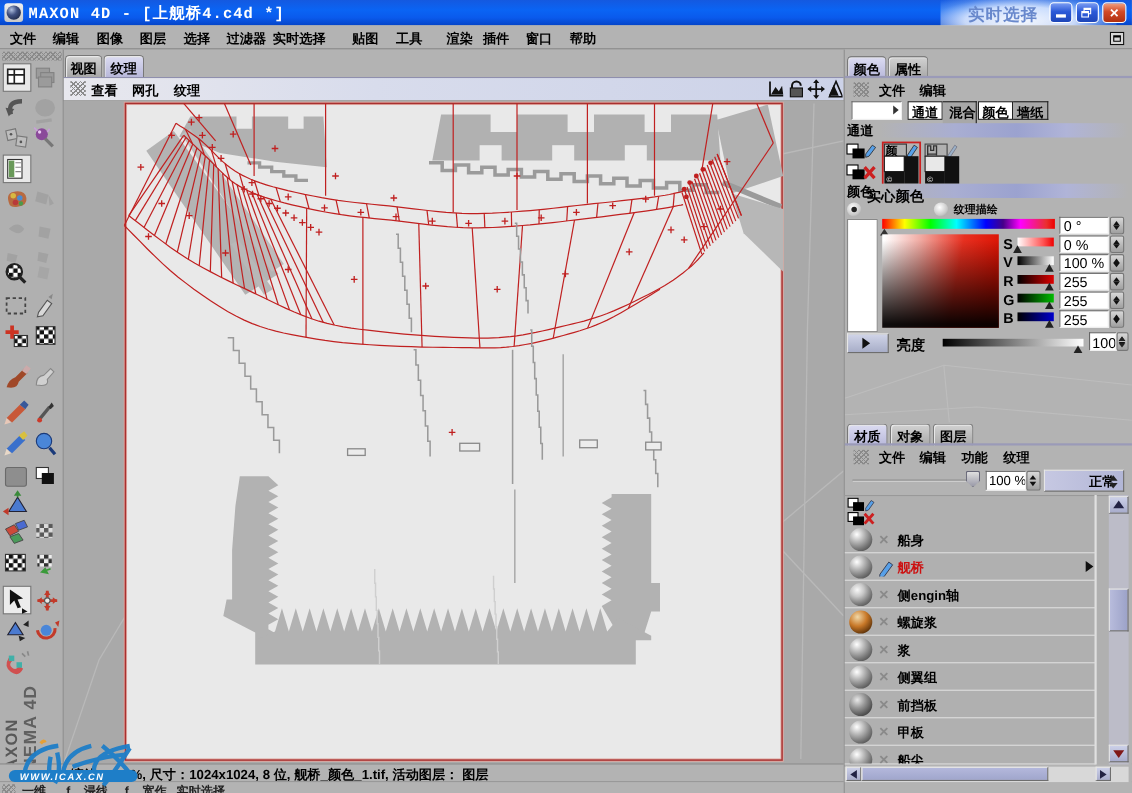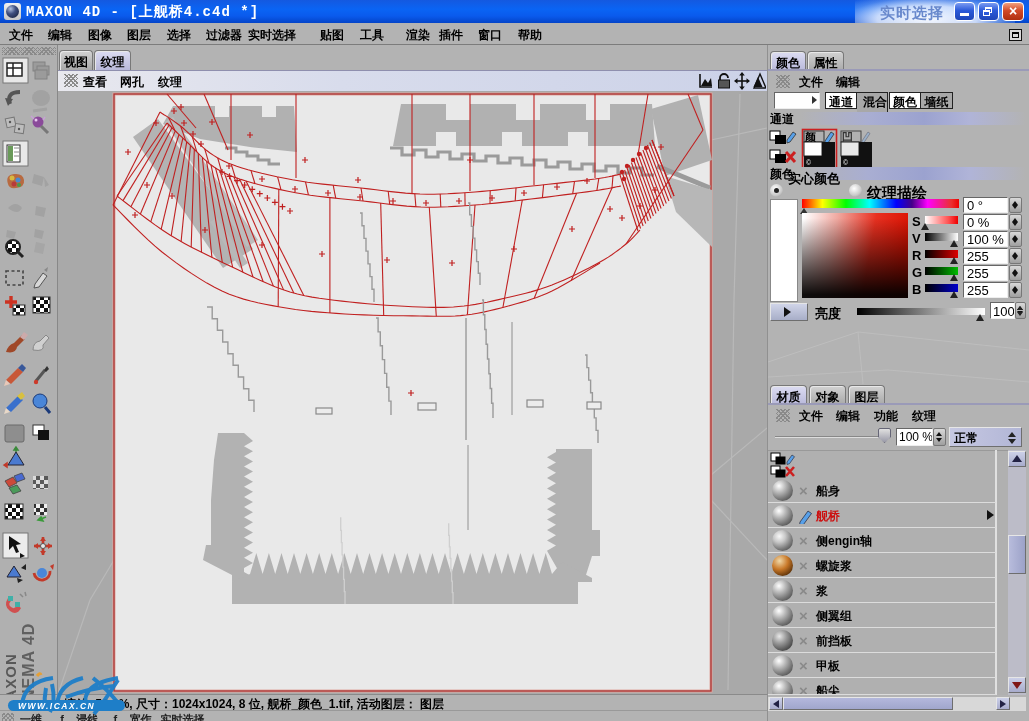--- a/index.html
+++ b/index.html
@@ -403,21 +403,21 @@
 <rect x="90" y="14" width="13" height="25" fill="#111"></rect>
 <rect x="72" y="28" width="18" height="11" fill="#111"></rect>
 <text x="74" y="37" font-size="7" fill="#fff">©</text>
 </svg>
 <div class="cjk abs" style="left:770px;top:166px">颜色</div>
 <div class="abs" style="left:800px;top:167px;width:226px;height:13px;background:linear-gradient(90deg,#b3b3b3,#a9aed2 30%,#9ba2cf 55%,#b0b4d8 75%,#b3b3b3)"></div>
 <div class="abs" style="left:770px;top:184px;width:13px;height:13px;border-radius:50%;background:radial-gradient(circle at 40% 35%,#fff,#c8c8c8 60%,#888)"></div>
 <div class="abs" style="left:774px;top:188px;width:5px;height:5px;border-radius:50%;background:#222"></div>
 <div class="cjk abs" style="left:788px;top:170px;font-size:13px">实心颜色</div>
 <div class="abs" style="left:849px;top:184px;width:13px;height:13px;border-radius:50%;background:radial-gradient(circle at 40% 35%,#fff,#c8c8c8 60%,#888)"></div>
-<div class="cjk abs" style="left:867px;top:184px;font-size:15px">纹理描绘</div>
+<div class="cjk abs" style="left:867px;top:184px;font-size:10px">纹理描绘</div>
 
 <div class="abs" style="left:770px;top:199px;width:28px;height:103px;background:#fff;border:1px solid #888"></div>
 <div class="abs" style="left:802px;top:199px;width:157px;height:9px;background:linear-gradient(90deg,#f00,#ff0 13%,#0f0 28%,#0ff 43%,#00f 60%,#408 ,#f0f 80%,#f00b 95%,#e00)"></div>
 <div class="abs" style="left:800px;top:208px;width:0;height:0;border-bottom:6px solid #333;border-left:4px solid transparent;border-right:4px solid transparent"></div>
 <div class="abs" style="left:802px;top:213px;width:106px;height:85px;background:linear-gradient(rgba(0,0,0,0) 6%,rgba(0,0,0,.94) 96%),linear-gradient(100deg,#fff 2%,#f0a8a0 30%,#e83020 62%,#dc1404 90%)"></div>
 <div class="field abs" style="left:963px;top:197px;width:45px;height:16px;padding-left:3px">0 °</div>
 <div class="spin abs" style="left:1009px;top:197px;width:13px;height:16px"></div>
 <div class="abs" style="left:912px;top:214px;font-size:13px;font-weight:bold">S</div>
 <div class="abs" style="left:925px;top:216px;width:33px;height:8px;background:linear-gradient(90deg,#fff,#f55 70%,#e00)"></div>
 <div class="abs" style="left:921px;top:223px;width:0;height:0;border-bottom:7px solid #222;border-left:4.5px solid transparent;border-right:4.5px solid transparent"></div>
@@ -469,21 +469,21 @@
 <div class="cjk abs" style="left:799px;top:408px">文件</div>
 <div class="cjk abs" style="left:836px;top:408px">编辑</div>
 <div class="cjk abs" style="left:874px;top:408px">功能</div>
 <div class="cjk abs" style="left:912px;top:408px">纹理</div>
 
 <div class="abs" style="left:775px;top:436px;width:108px;height:2px;background:#888;border-bottom:1px solid #ddd"></div>
 <div class="abs" style="left:878px;top:428px;width:13px;height:15px;background:linear-gradient(#e0e0e0,#9a9aa8);border:1px solid #667;border-radius:2px 2px 6px 6px;clip-path:polygon(0 0,100% 0,100% 60%,50% 100%,0 60%)"></div>
 <div class="field abs" style="left:896px;top:428px;width:37px;height:18px;padding:1px 0 0 2px;font-size:12px;white-space:nowrap;overflow:hidden">100 %</div>
 <div class="spin abs" style="left:933px;top:428px;width:13px;height:18px"></div>
 <div class="abs bo" style="left:949px;top:427px;width:73px;height:20px;background:linear-gradient(90deg,#c6c8e2,#b2b6d6)"></div>
-<div class="cjk abs" style="left:954px;top:430px">正常</div>
+<div class="cjk abs" style="left:990px;top:430px">正常</div>
 <div class="abs" style="left:1008px;top:432px;width:0;height:0;border-bottom:5px solid #222;border-left:4px solid transparent;border-right:4px solid transparent"></div>
 <div class="abs" style="left:1008px;top:439px;width:0;height:0;border-top:5px solid #222;border-left:4px solid transparent;border-right:4px solid transparent"></div>
 
 <div class="abs" style="left:768px;top:450px;width:240px;height:245px;background:#b0b0b0;border-top:1px solid #999"></div>
 <div class="abs" style="left:995px;top:450px;width:2px;height:245px;background:#e0e0e0"></div>
 <svg class="abs" style="left:770px;top:452px" width="40" height="26" viewBox="0 0 40 26">
 <rect x="1" y="1" width="9" height="8" fill="#fff" stroke="#000"></rect>
     <rect x="5.5" y="4.5" width="10" height="8" fill="#000"></rect>
 <path d="M17,10 l5,-7 2.5,1.7 -5,7 -2.5,.8 Z" fill="#58a0e8" stroke="#223" stroke-width=".6"></path>
 <rect x="1" y="14" width="9" height="8" fill="#fff" stroke="#000"></rect>

